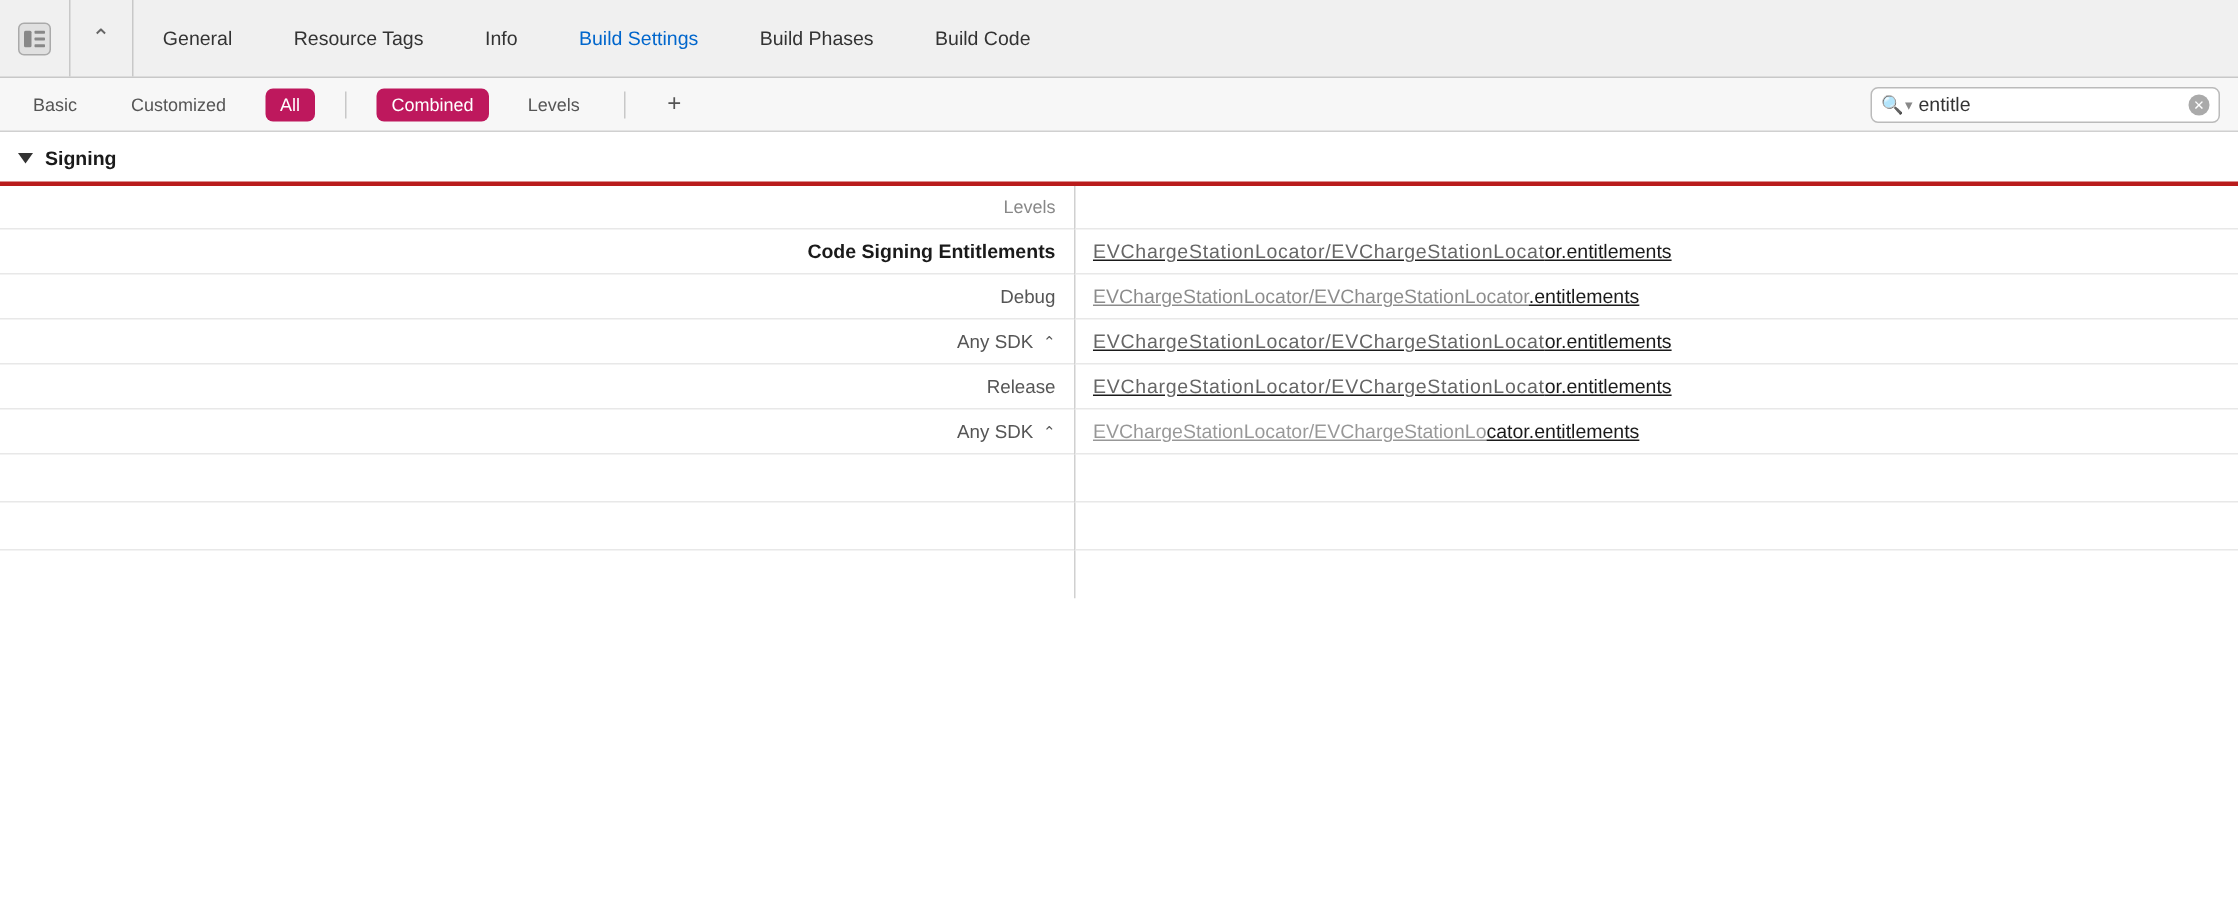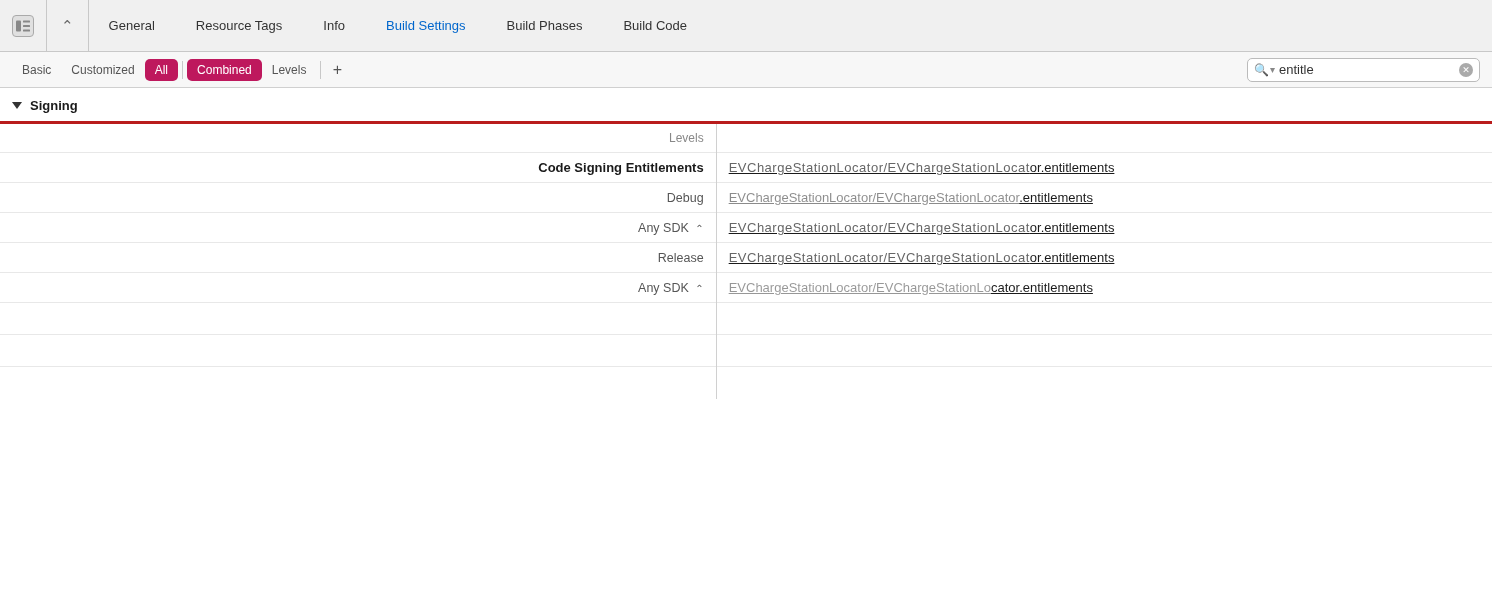--- a/index.html
+++ b/index.html
@@ -74,21 +74,21 @@
     }
 
     
     .filter-bar {
       display: flex;
       align-items: center;
       height: 36px;
       border-bottom: 1px solid #d0d0d0;
       background: #f7f7f7;
       padding: 0 12px;
-      gap: 0;
+      gap: 16px;
     }
     .filter-btn {
       height: 22px;
       padding: 0 10px;
       border-radius: 5px;
       border: none;
       background: transparent;
       font-size: 12px;
       color: #555;
       cursor: pointer;

